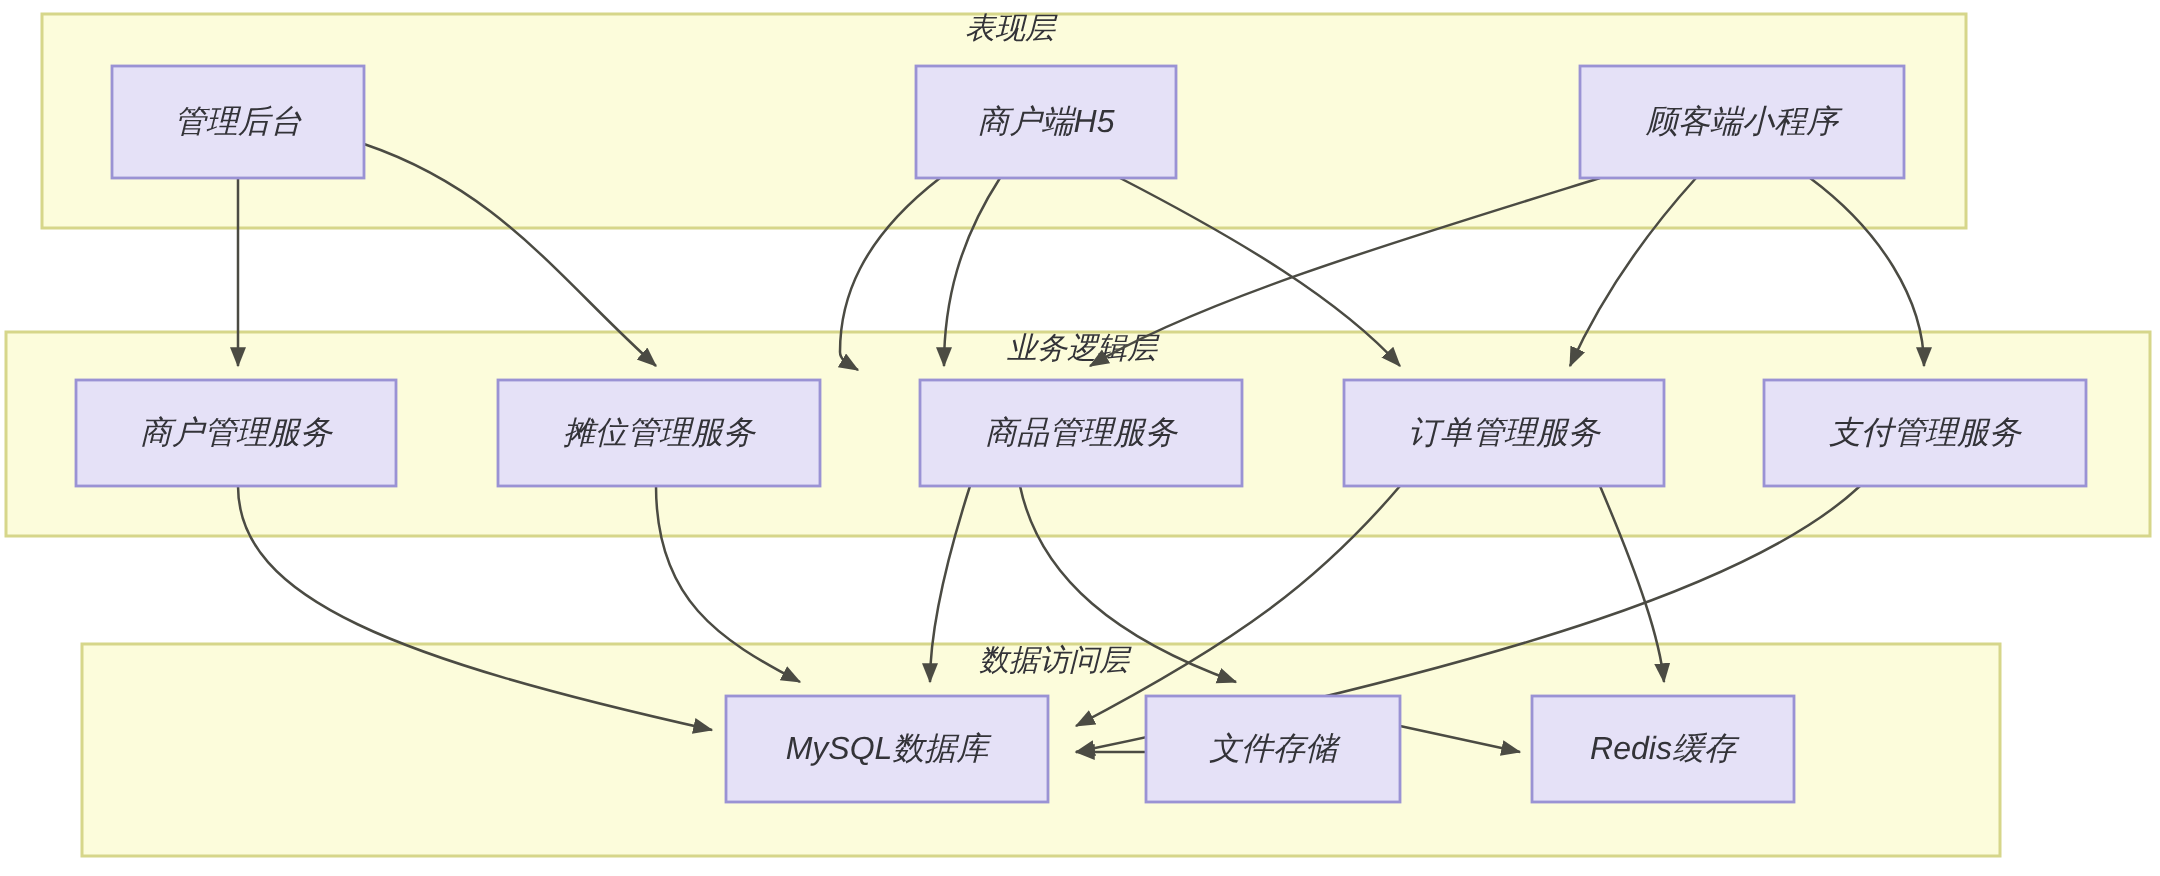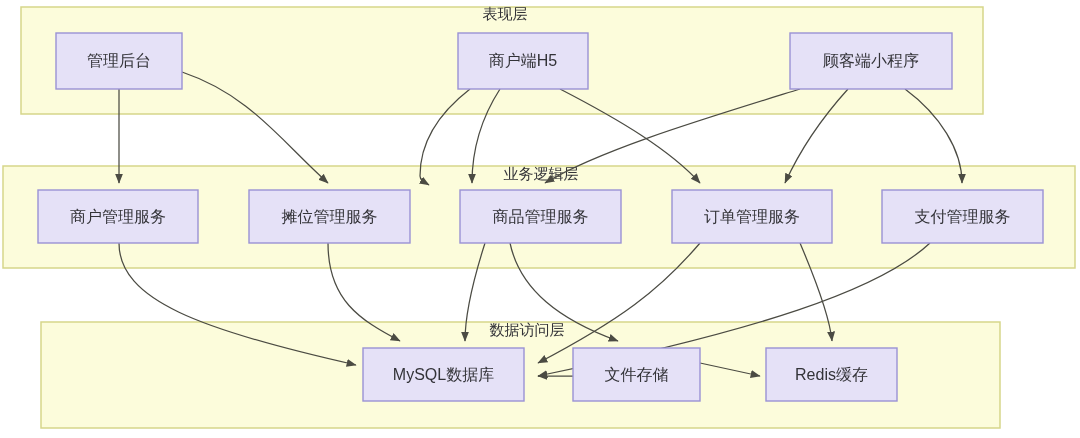--- a/index.html
+++ b/index.html
@@ -10,20 +10,21 @@
   body {
     width: 1080px;
     height: 438px;
     font-family: "Liberation Sans", "DejaVu Sans", sans-serif;
     overflow: hidden;
   }
   #diagram-root {
     position: relative;
     width: 1080px;
     height: 438px;
+    font-style: italic;
   }
   svg#arch-svg {
     position: absolute;
     top: 0;
     left: 0;
     width: 1080px;
     height: 438px;
   }
   .layer-rect {
     fill: #fcfcdb;

